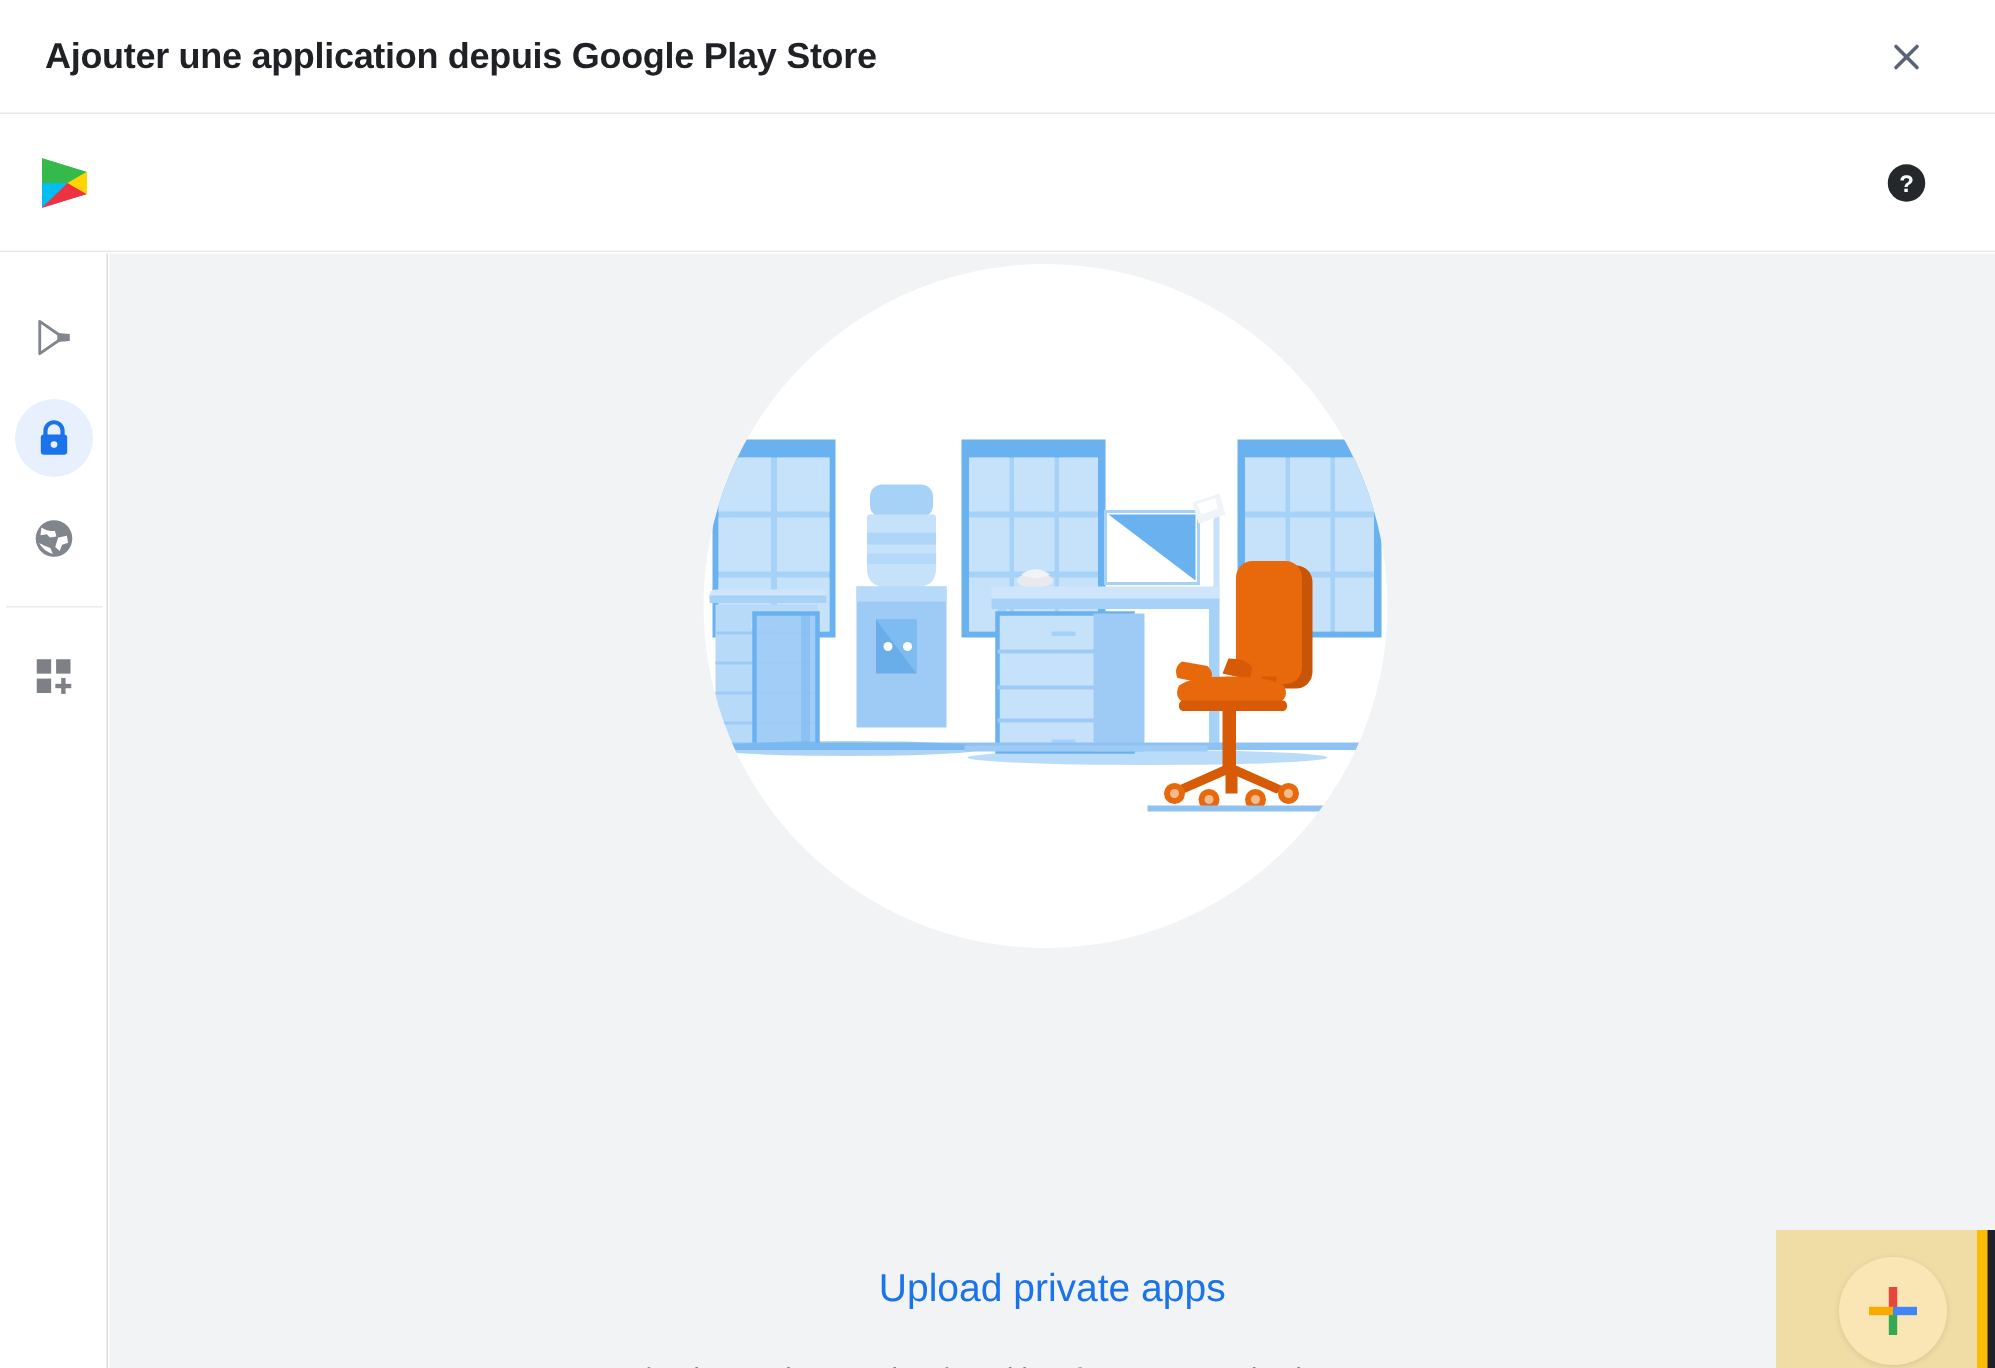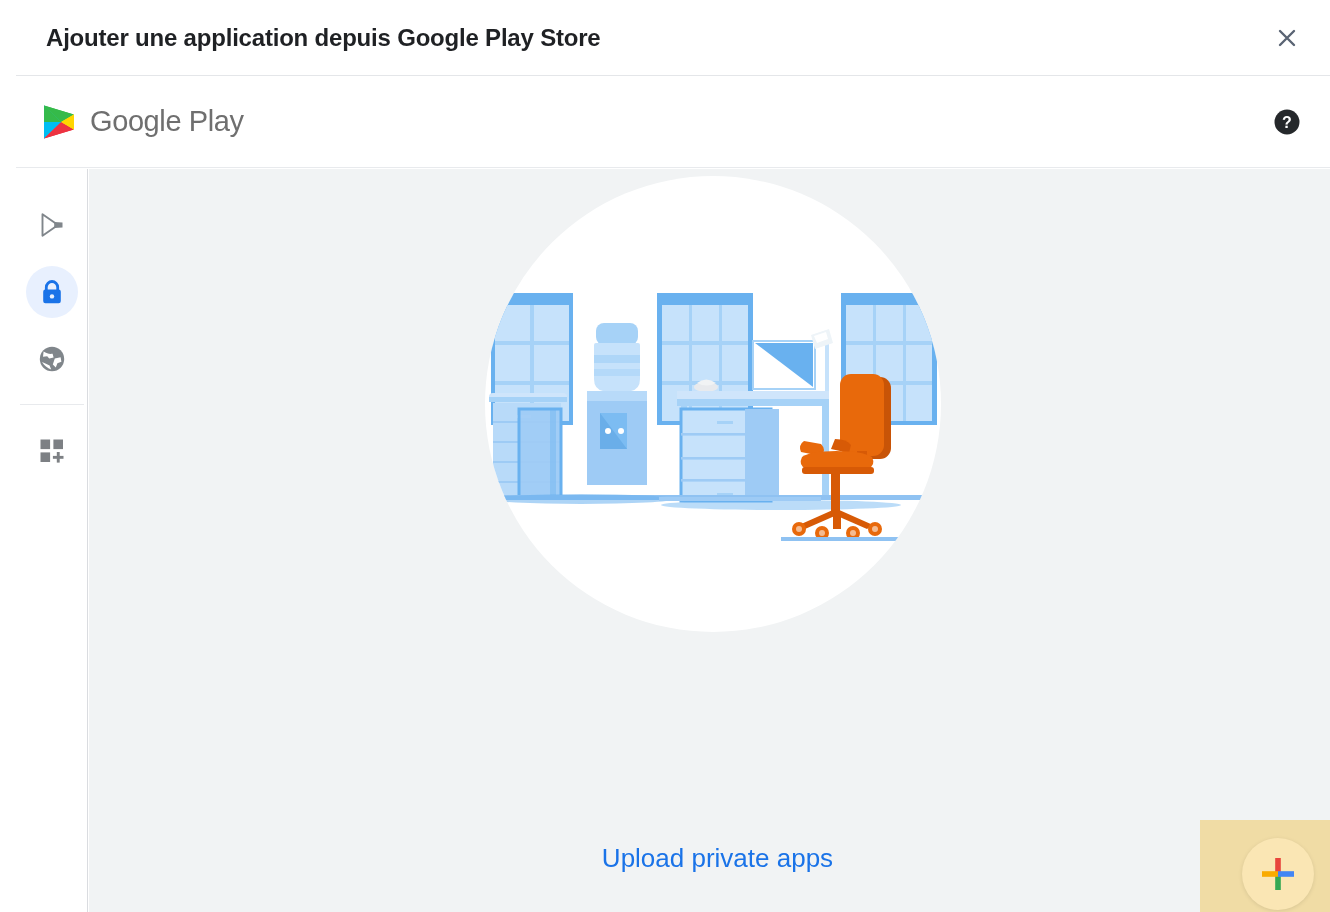--- a/index.html
+++ b/index.html
@@ -11,21 +11,20 @@
     background: #ffffff;
     font-family: "Liberation Sans", sans-serif;
     -webkit-font-smoothing: antialiased;
   }
 
   #app {
     position: relative;
     width: 1292px;
     height: 912px;
     background: #ffffff;
-    margin-left: 16px;
   }
 
   
   .modal-titlebar {
     position: absolute;
     top: 0; left: 0;
     width: 1330px;
     height: 76px;
     background: #ffffff;
     border-bottom: 1px solid #e4e6e9;
@@ -236,21 +235,20 @@
           <path d="M19.2 19 L32.6 11.2 L1.2 1.5 Z" fill="#35ba4a"></path>
           <path d="M19.2 19 L32.6 11.2 L32.6 26.8 Z" fill="#ffd500"></path>
           <path d="M1.2 1.5 L19.2 19 L1.2 36.5 Z" fill="#00bdf2" opacity="0.96"></path>
           <path d="M1.2 1.5 L19.2 19 L1.2 19 Z" fill="#35ba4a"></path>
           <path d="M1.2 19 L19.2 19 L1.2 36.5 Z" fill="#00bdf2"></path>
           <path d="M19.2 19 L32.6 11.2 L1.2 1.5 Z" fill="#35ba4a"></path>
           <path d="M19.2 19 L32.6 26.8 L1.2 36.5 Z" fill="#ed3241"></path>
           <path d="M19.2 19 L32.6 11.2 L32.6 26.8 Z" fill="#ffd500"></path>
         </svg>
       </span>
-      <span class="gp-wordmark">Google Play</span>
     </div>
     <div class="gp-help">
       <span>
         <svg width="26" height="26" viewBox="0 0 26 26" aria-hidden="true">
           <circle cx="13" cy="13" r="12.5" fill="#25282b"></circle>
           <text x="13" y="19" text-anchor="middle" font-family="Liberation Sans, sans-serif" font-size="16" font-weight="bold" fill="#ffffff">?</text>
         </svg>
       </span>
     </div>
   </div>

